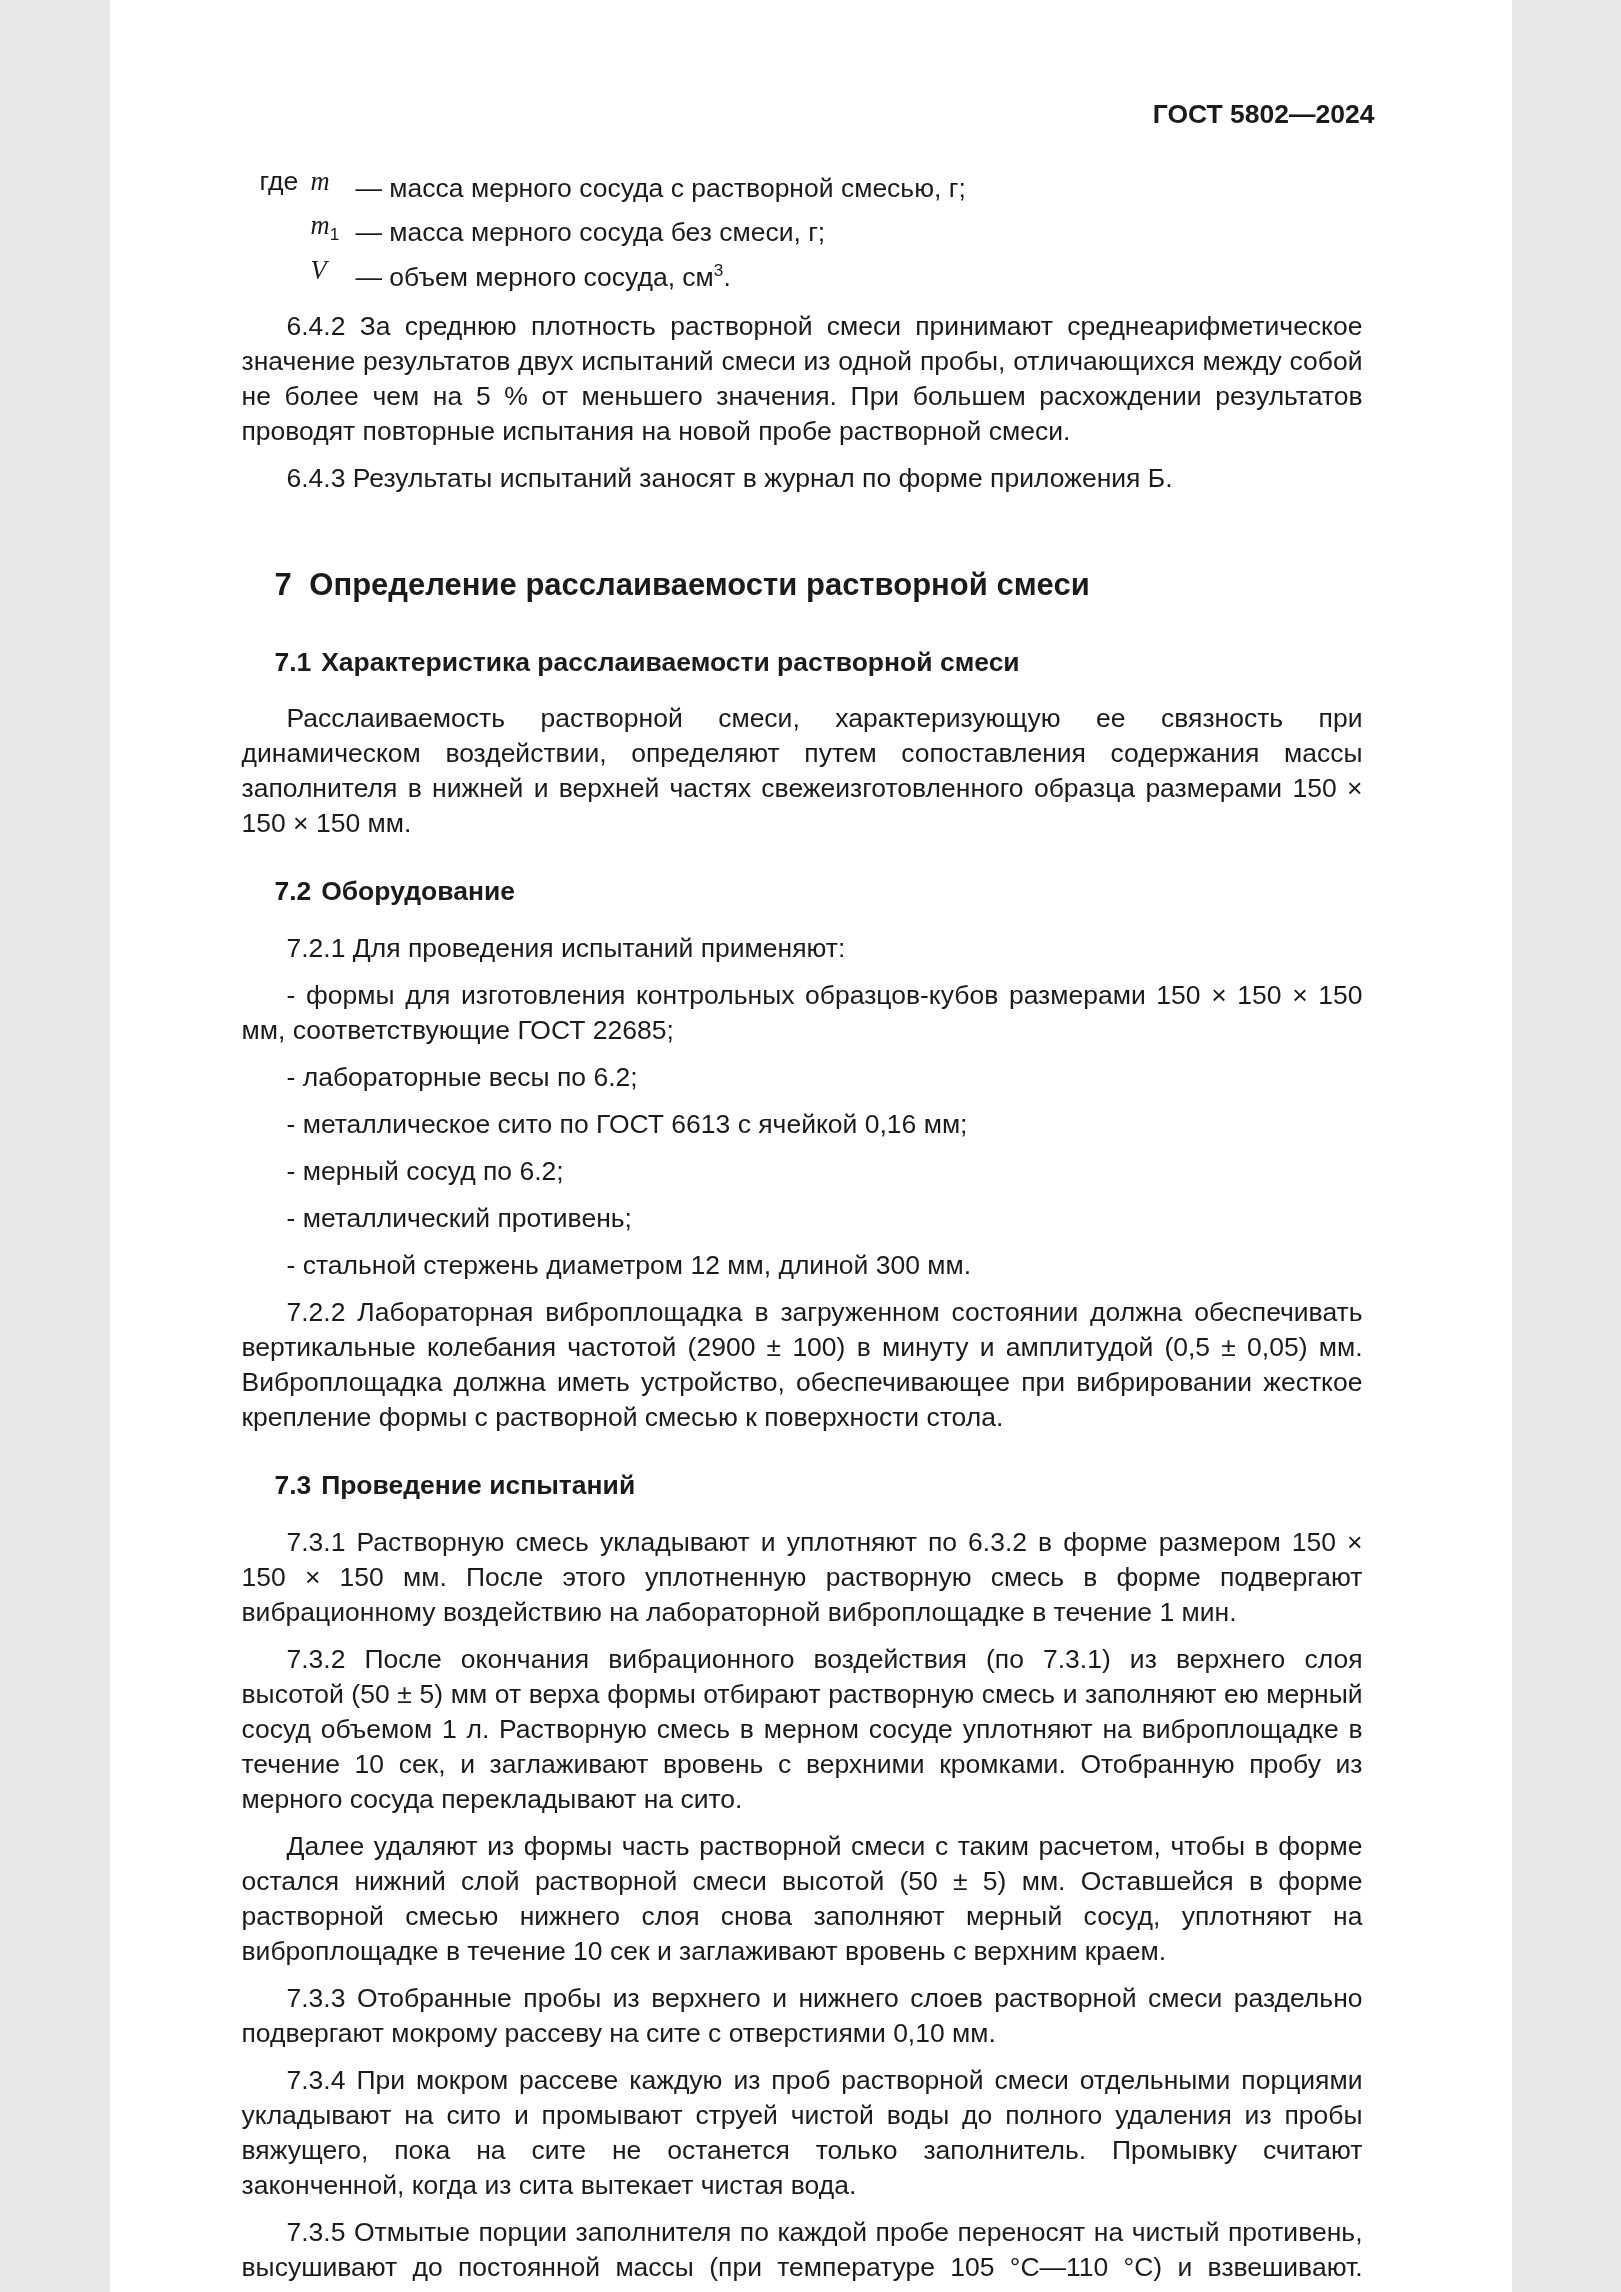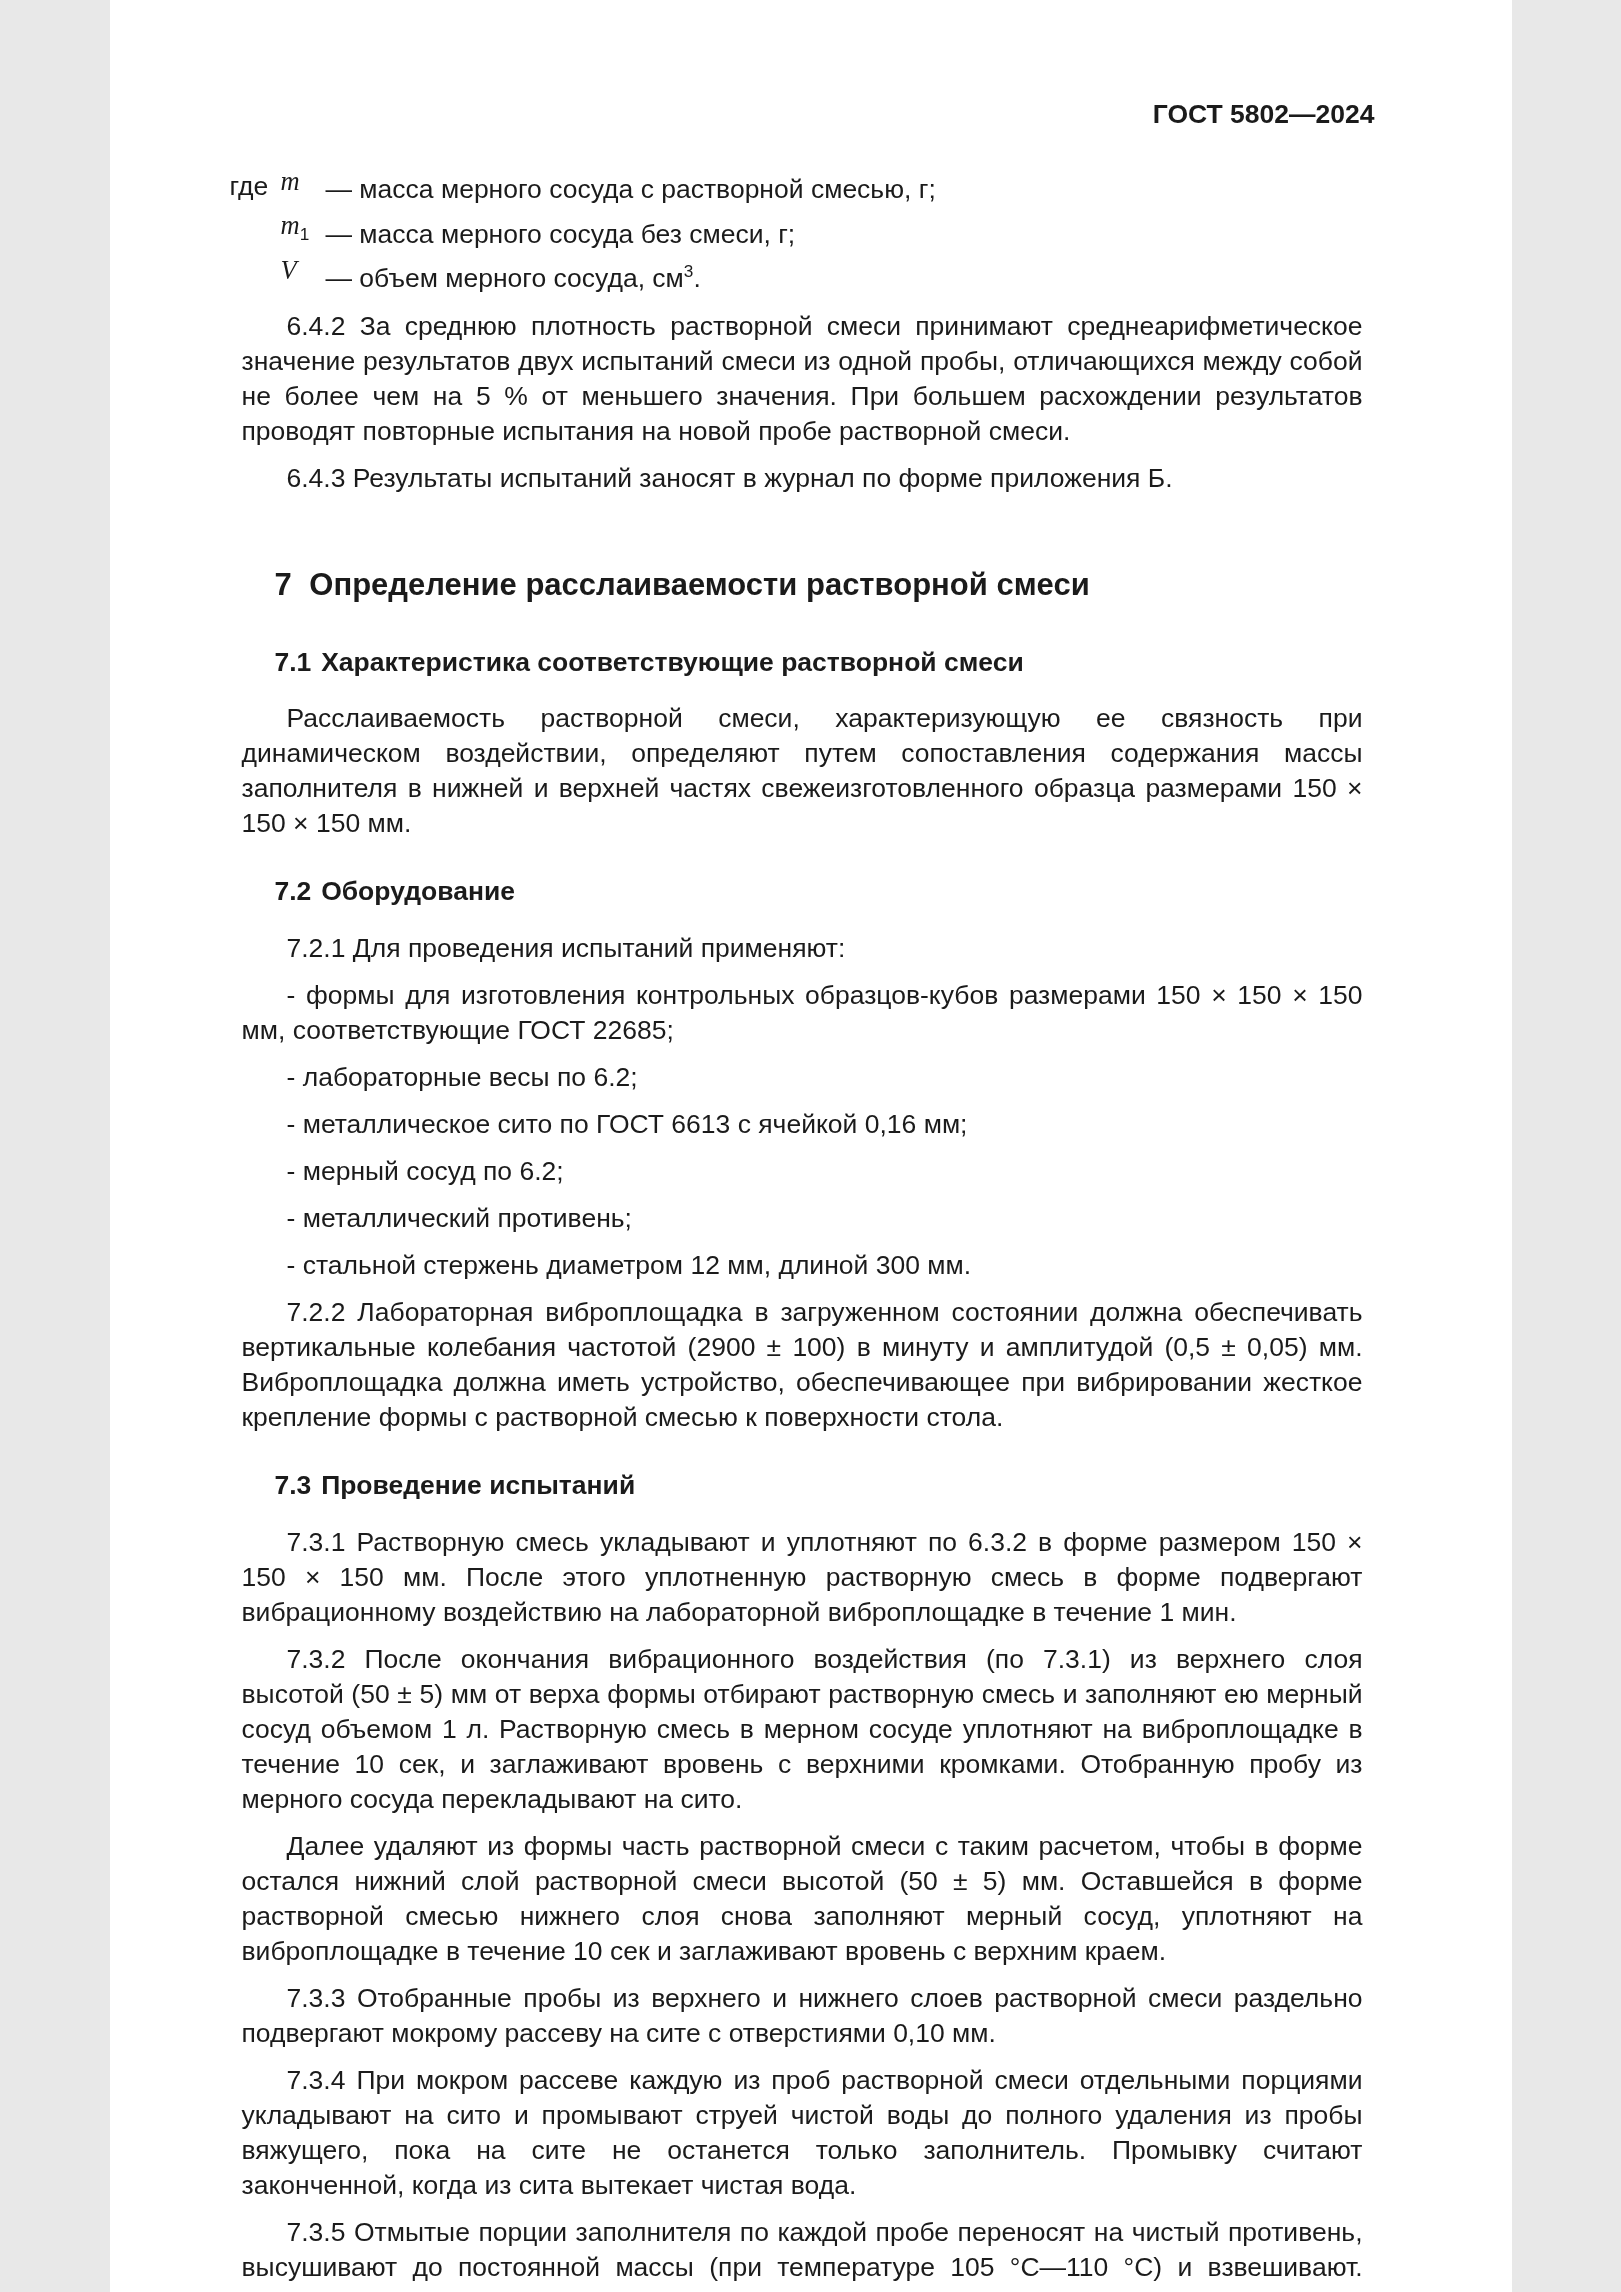--- a/index.html
+++ b/index.html
@@ -26,21 +26,22 @@
     line-height: 33px;
     margin: 0 0 33px 0;
   }
   .body-text {
     font-size: 26.5px;
     line-height: 35px;
     text-align: justify;
   }
   .def-row {
     display: flex;
-    align-items: center;
+    align-items: flex-start;
+    margin-left: 30px;
   }
   .def-prefix {
     flex: 0 0 51px;
   }
   .def-symbol {
     flex: 0 0 45px;
     font-family: "Liberation Serif", serif;
     font-style: italic;
   }
   .def-symbol sub {
@@ -107,21 +108,21 @@
     </div>
 
     <p class="para">6.4.2 За среднюю плотность растворной смеси принимают среднеарифметическое значение результатов двух испытаний смеси из одной пробы, отличающихся между собой не более чем на 5 % от меньшего значения. При большем расхождении результатов проводят повторные испытания на новой пробе растворной смеси.</p>
     <p class="para">6.4.3 Результаты испытаний заносят в журнал по форме приложения Б.</p>
 
     <h1 class="sec-heading">
       <span class="sec-num">7</span><span class="sec-title">Определение расслаиваемости растворной смеси</span>
     </h1>
 
     <h2 class="sub-heading">
-      <span class="sec-num">7.1</span><span class="sec-title">Характеристика соответствующие растворной смеси</span>
+      <span class="sec-num">7.1</span><span class="sec-title">Характеристика расслаиваемости растворной смеси</span>
     </h2>
 
     <p class="para">Расслаиваемость растворной смеси, характеризующую ее связность при динамическом воздействии, определяют путем сопоставления содержания массы заполнителя в нижней и верхней частях свежеизготовленного образца размерами 150 × 150 × 150 мм.</p>
 
     <h2 class="sub-heading">
       <span class="sec-num">7.2</span><span class="sec-title">Оборудование</span>
     </h2>
 
     <p class="para">7.2.1 Для проведения испытаний применяют:</p>
     <p class="para">- формы для изготовления контрольных образцов-кубов размерами 150 × 150 × 150 мм, соответствующие ГОСТ 22685;</p>

